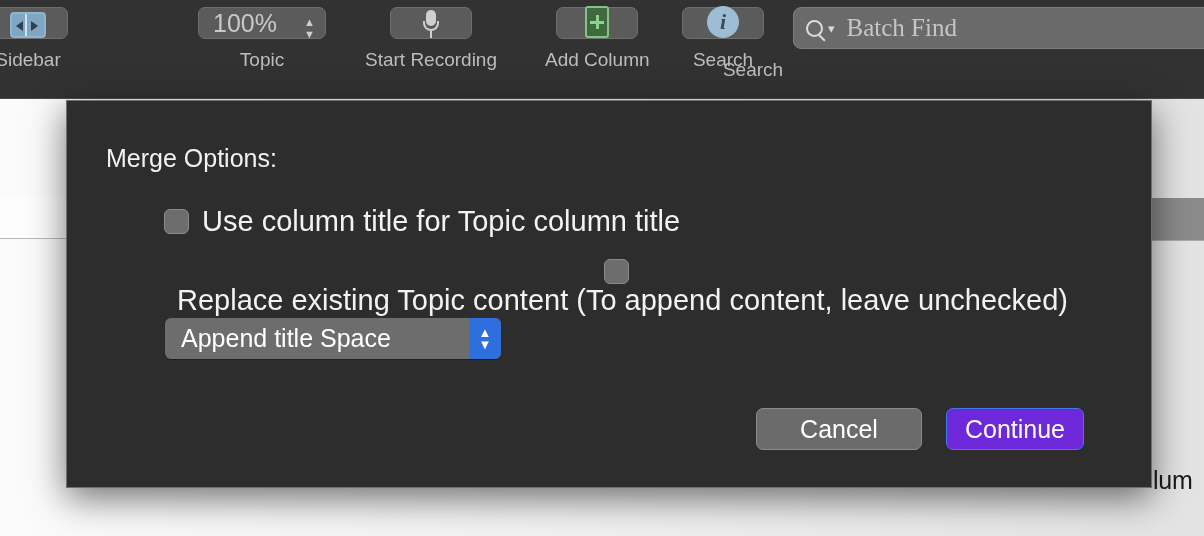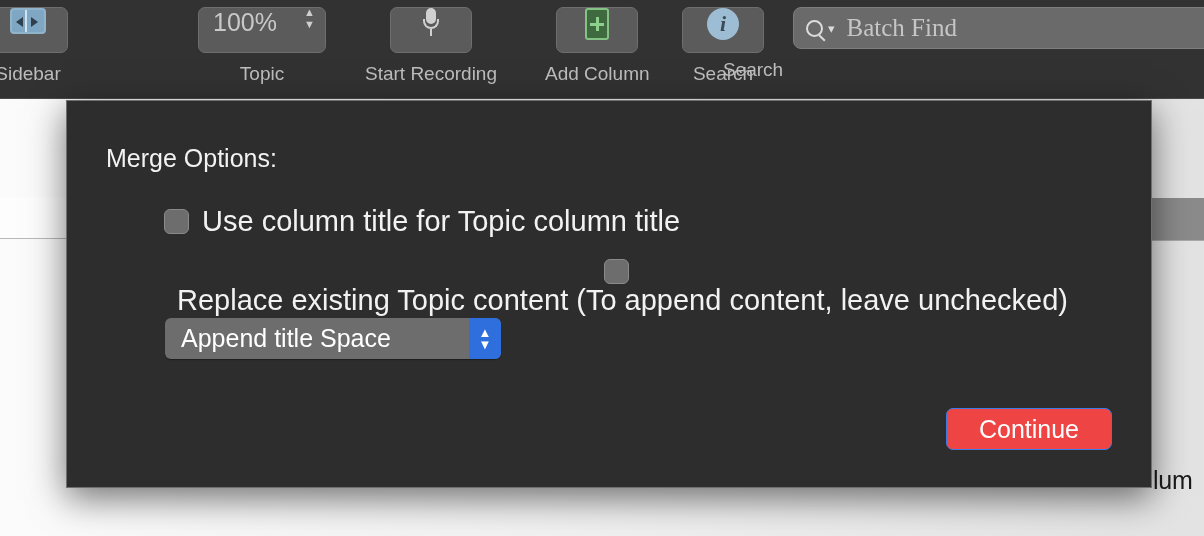--- a/index.html
+++ b/index.html
@@ -47,22 +47,22 @@
     z-index:5;
   }
   .tb-item{
     position:absolute;
     display:flex; flex-direction:column; align-items:center;
   }
   .tb-btn{
     background:#5b5b5b;
     border:1px solid #6e6e6e;
     border-radius:7px;
-    display:flex; align-items:flex-start; justify-content:center;
-    height:46px;
+    display:flex; align-items:flex-end; justify-content:center;
+    height:32px;
   }
   .tb-label{
     margin-top:10px;
     color:#bdbdbd;
     font-size:19px;
     white-space:nowrap;
   }
 
   
   #tb-sidebar{ left:-12px; top:7px; }
@@ -223,22 +223,22 @@
     border-radius:7px;
     display:flex; align-items:center; justify-content:center;
     color:#ffffff; font-size:25px;
   }
   #cancel-button{
     left:689px; top:307px; width:166px;
     background:#6b6b6b;
     border:1px solid #8a8a8a;
   }
   #continue-button{
-    left:879px; top:307px; width:166px;
-    background:#ef4444;
+    left:879px; top:307px; width:138px;
+    background:#6d28d9;
     border:1px solid #3c7ae8;
   }
 </style>
 </head>
 <body>
 
 <div id="app-background">
   <div id="content-area">
 
     <div id="top-white-row"></div>
@@ -330,15 +330,16 @@
   </div>
 
   <div id="merge-mode-select">
     <div id="merge-mode-value">Append title Space</div>
     <div id="merge-mode-arrows">
       <span>▲</span>
         <span>▼</span>
     </div>
   </div>
 
+  <div class="dlg-btn" id="cancel-button">Cancel</div>
   <div class="dlg-btn" id="continue-button">Continue</div>
 
 </div>
 
 </body></html>

